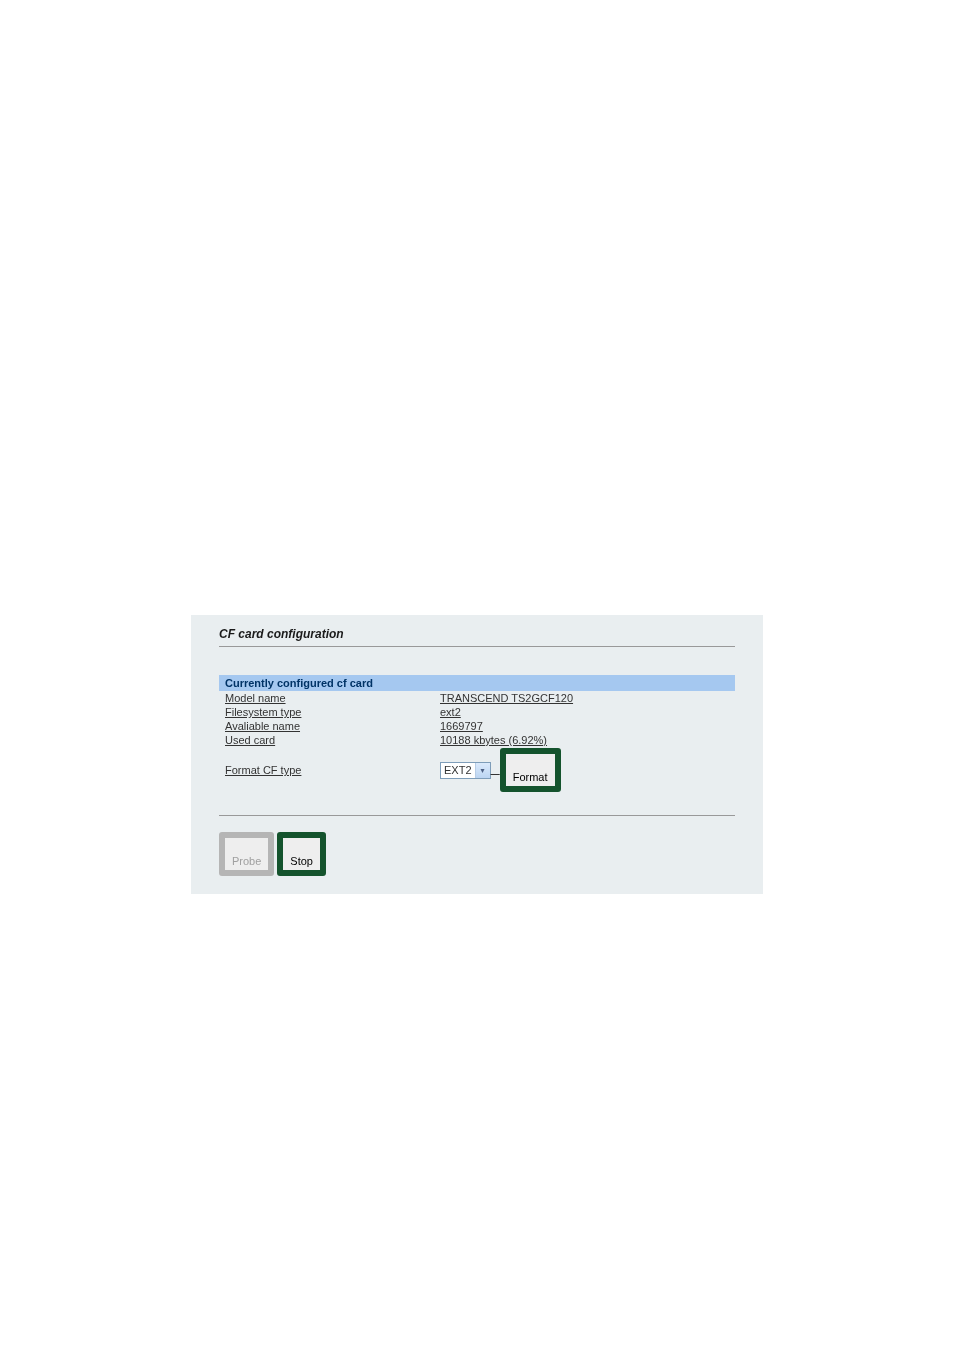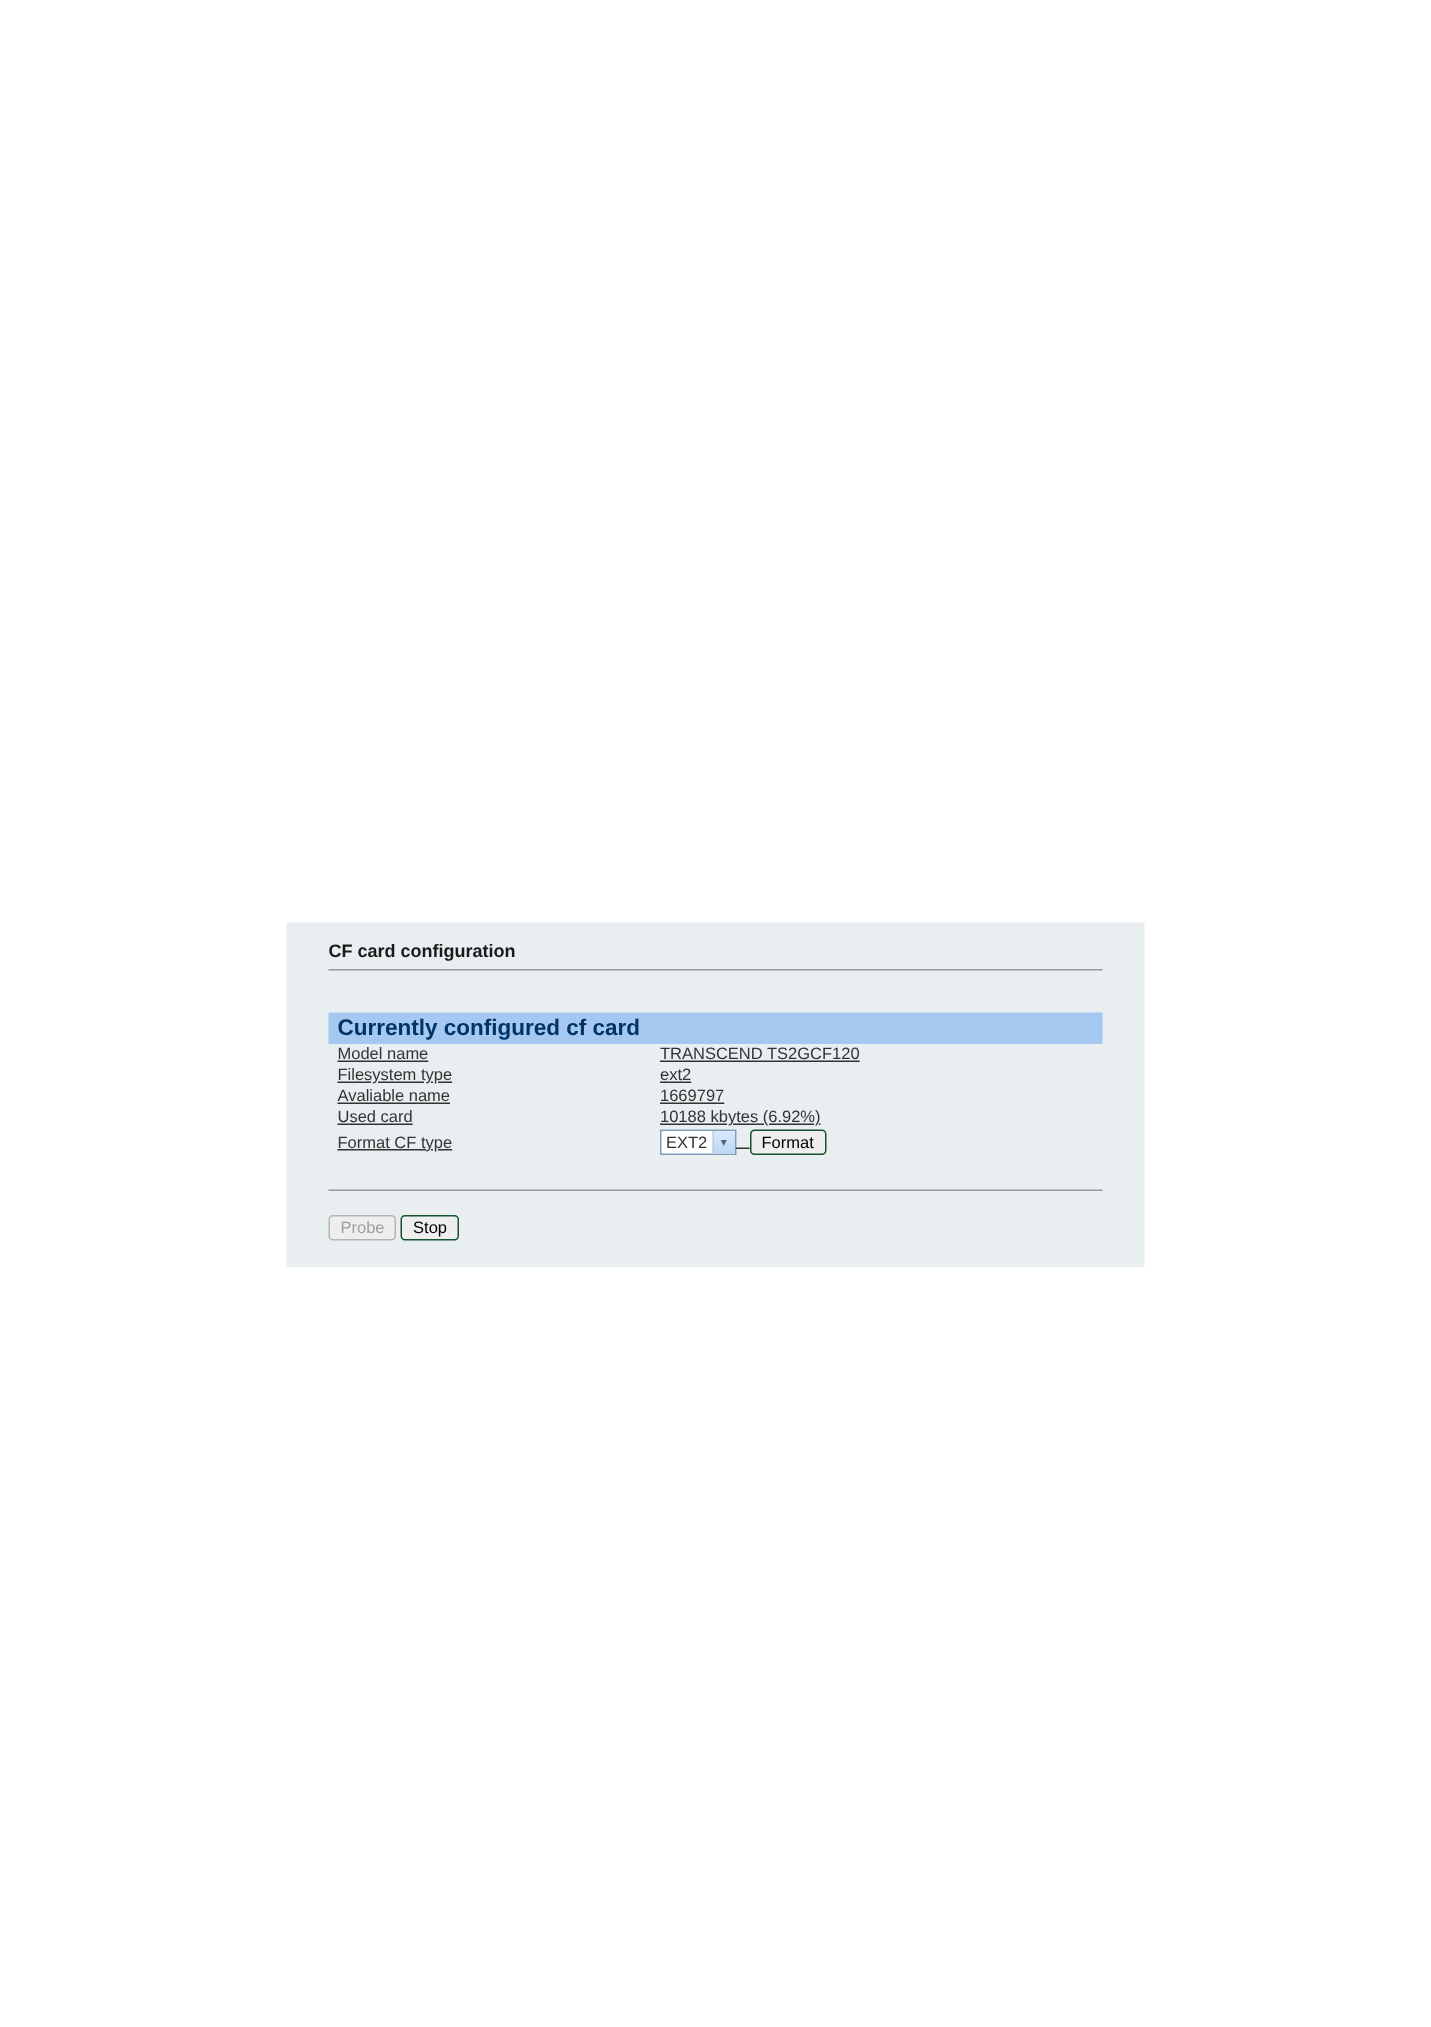--- a/index.html
+++ b/index.html
@@ -17,31 +17,32 @@
       margin: 615px auto 0;
       width: 572px;
       background: #e9eef0;
       padding: 10px 28px 18px;
     }
     .page-title {
       font-size: 12px;
       font-weight: bold;
       color: #1a1a1a;
       padding: 2px 0 5px 0;
+      font-style: italic;
     }
     .hr-line {
       border: none;
       border-top: 1px solid #999999;
       margin-bottom: 28px;
     }
     .section-header {
       background: #a5c8f0;
       color: #003366;
       font-weight: bold;
-      font-size: 15px;
+      font-size: 11px;
       padding: 2px 6px;
       border: none;
     }
     .data-table {
       width: 100%;
       border-collapse: collapse;
     }
     .data-table td {
       padding: 1px 6px;
       font-size: 11px;
@@ -78,23 +79,23 @@
       display: flex;
       align-items: center;
       justify-content: center;
       font-size: 8px;
       color: #4d6185;
       border-left: 1px solid #b8cde6;
     }
     .btn {
       font-size: 11px;
       font-family: Verdana, Arial, sans-serif;
-      padding: 0px 7px;
+      padding: 16px 7px;
       height: 17px;
-      border: 1px solid #14532d;
+      border: 6px solid #14532d;
       border-radius: 3px;
       background: #eeeeee;
       color: #000000;
       cursor: pointer;
       vertical-align: middle;
       line-height: 14px;
     }
     .btn:disabled {
       color: #a0a0a0;
       border-color: #b5b5b5;

